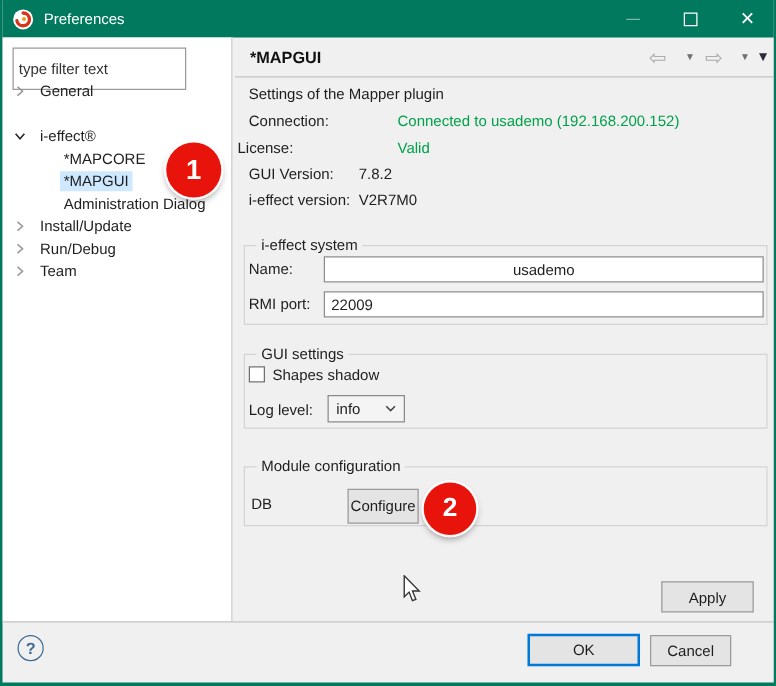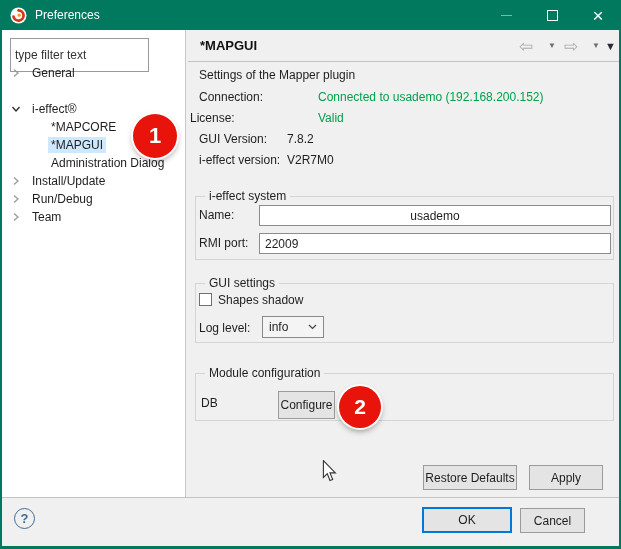--- a/index.html
+++ b/index.html
@@ -230,21 +230,20 @@
   <span class="lbl" style="left:199px;top:396px">DB</span>
   <button class="btn" style="left:276px;top:391px;width:57px;height:28px">Configure</button>
 
   <div class="badge" style="left:131px;top:114px;width:44px;height:44px;font-size:22px">
     <span>1</span>
   </div>
   <div class="badge" style="left:337px;top:386px;width:42px;height:42px;font-size:21px">
     <span>2</span>
   </div>
 
-  <button class="btn" style="left:421px;top:465px;width:94px;height:25px">Restore Defaults</button>
   <button class="btn" style="left:527px;top:465px;width:74px;height:25px">Apply</button>
 
   <div class="bottom-sep"></div>
   <div class="help-circle">
     <span>?</span>
   </div>
   <button class="btn default" style="left:420px;top:507px;width:90px;height:26px">OK</button>
   <button class="btn" style="left:518px;top:508px;width:65px;height:25px">Cancel</button>
 
   <svg class="cursor-svg" width="15" height="22" viewBox="0 0 12 18">

